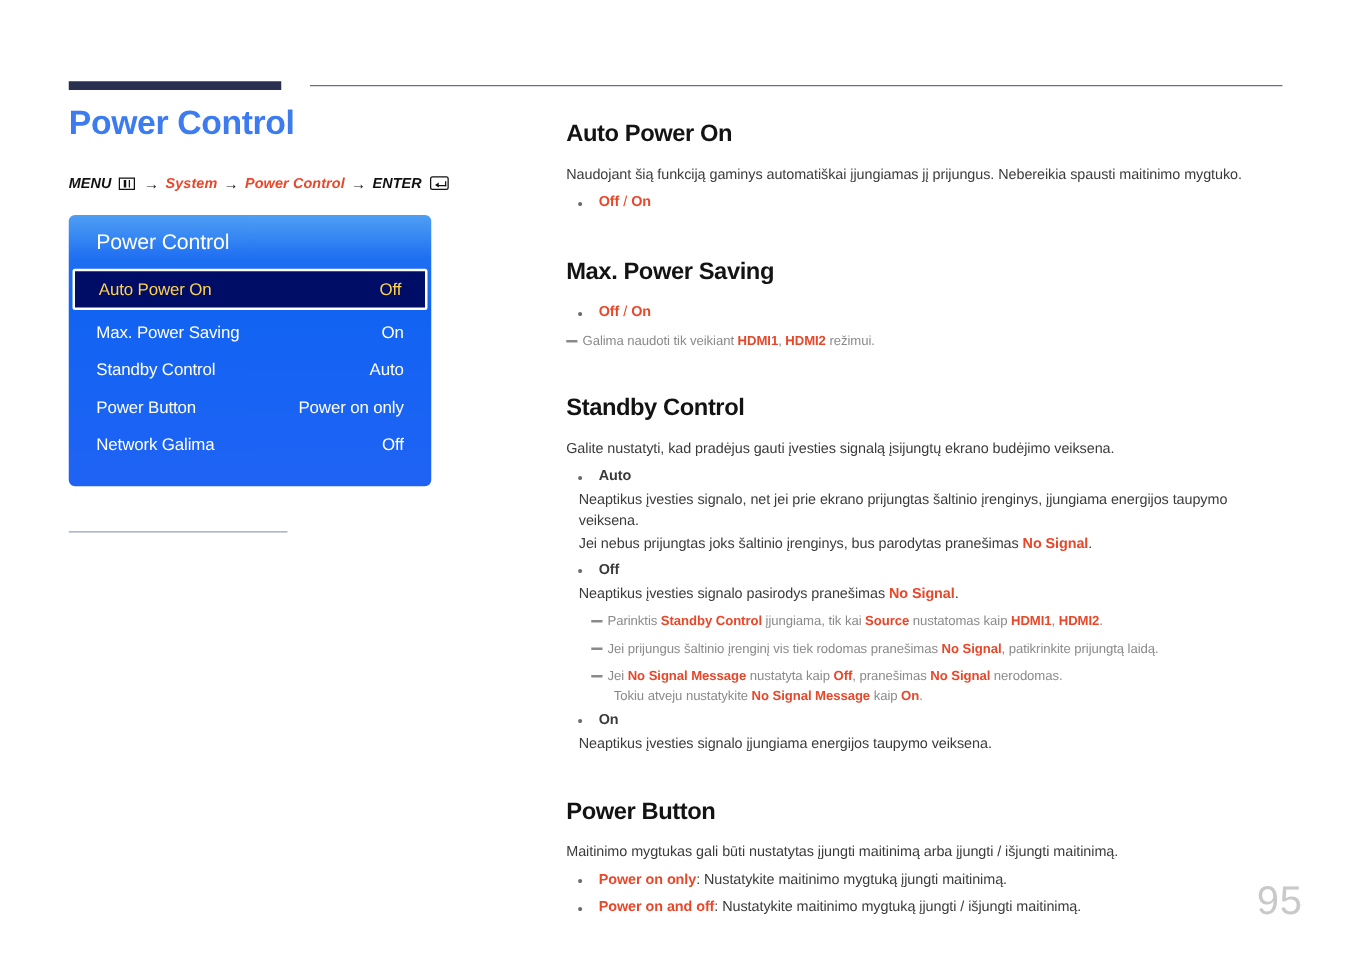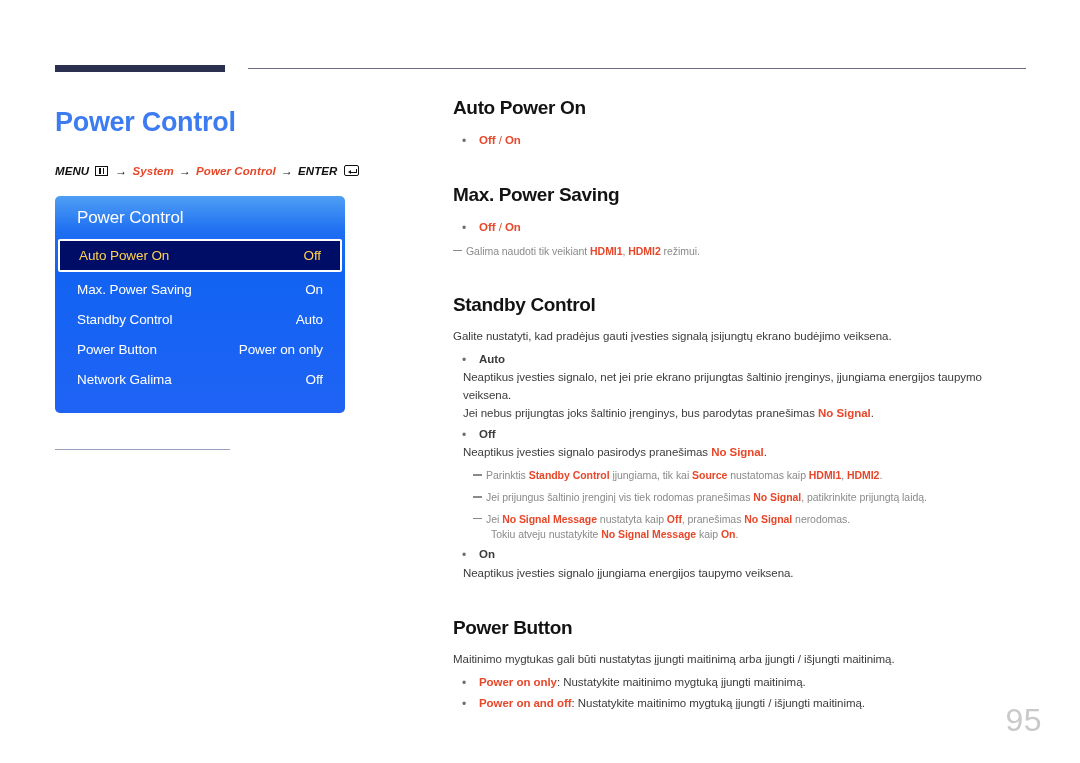--- a/index.html
+++ b/index.html
@@ -31,21 +31,21 @@
   .rule-thin {
     position: absolute;
     left: 248px; top: 6px;
     width: 778px; height: 1px;
     background: #6b6e86;
   }
 
   
   .left-col {
     position: absolute;
-    left: 55px; top: 108px;
+    left: 55px; top: 84px;
     width: 360px;
   }
   .page-title {
     font-size: 27px;
     font-weight: bold;
     color: #3d7cf0;
     letter-spacing: -0.3px;
     line-height: 1.1;
     margin: 0 0 26px 0;
   }
@@ -303,20 +303,21 @@
       <span class="osd-val">Off</span>
     </div>
   </div>
 
   <div class="left-note-rule"></div>
 </div>
 
 <div class="right-col">
 
   <h2 class="sec-head">Auto Power On</h2>
+  <p class="para">Naudojant šią funkciją gaminys automatiškai įjungiamas jį prijungus. Nebereikia spausti maitinimo mygtuko.</p>
   <div class="bullet">
     <span class="dot">•</span>
     <span class="btxt"><span class="red">Off</span> <span class="slash">/</span> <span class="red">On</span></span>
   </div>
 
   <h2 class="sec-head sp-lg">Max. Power Saving</h2>
   <div class="bullet">
     <span class="dot">•</span>
     <span class="btxt"><span class="red">Off</span> <span class="slash">/</span> <span class="red">On</span></span>
   </div>

